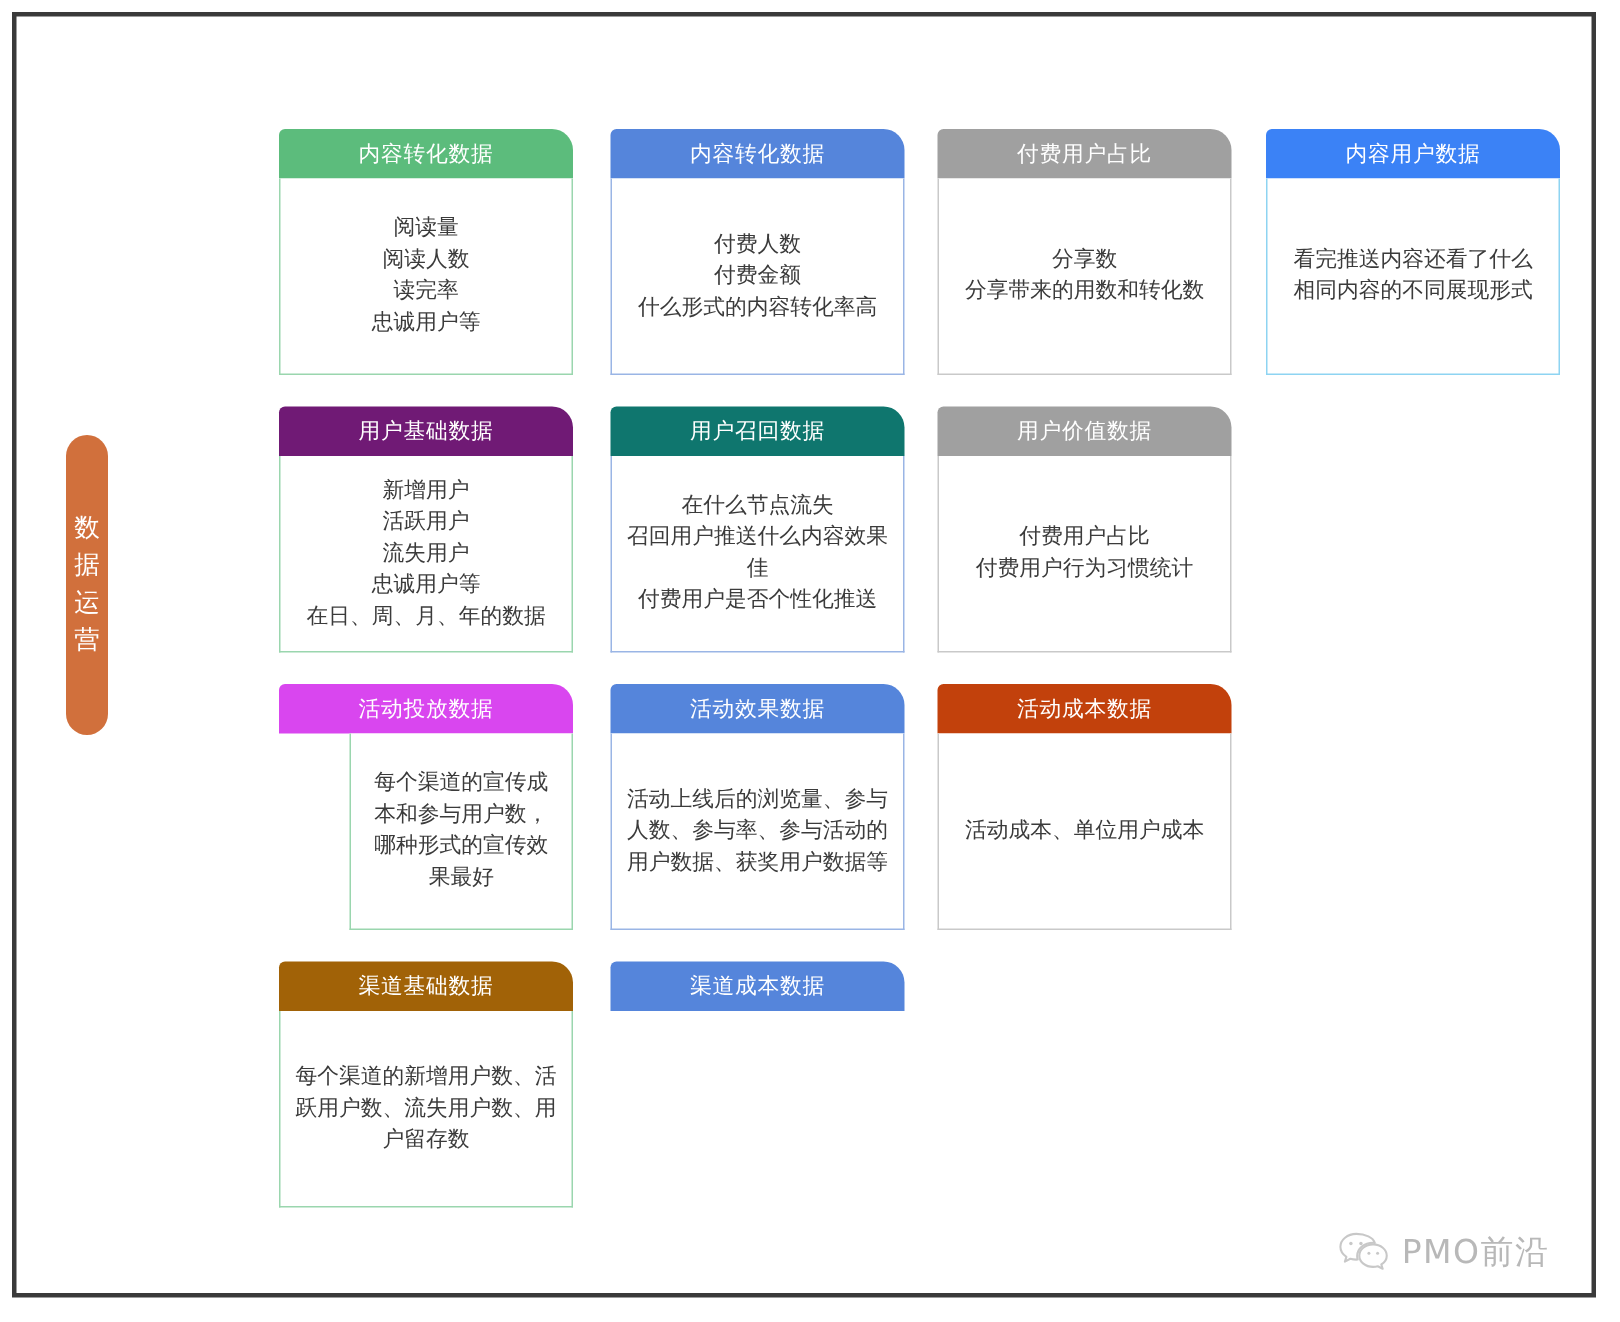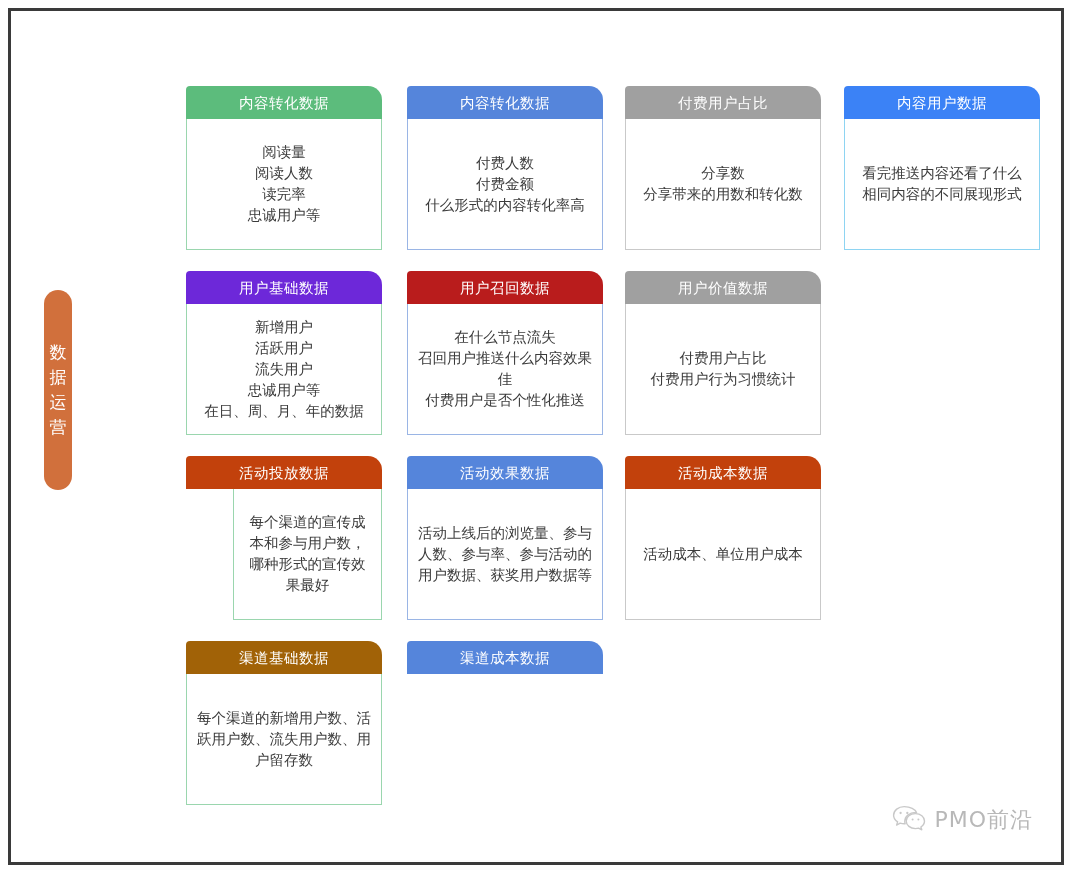--- a/index.html
+++ b/index.html
@@ -122,21 +122,21 @@
   .t-grey .card-head { background: #A0A0A0; }
   .t-grey .card-body { border-color: #c9c9c9; }
   
   .t-cyan .card-head { background: #35B0E8; }
   .t-cyan .card-body { border-color: #8ed4f2; }
 
   
   .watermark {
     position: absolute;
     right: 28px;
-    bottom: 27px;
+    bottom: 11px;
     display: flex;
     align-items: center;
     gap: 8px;
     opacity: 0.72;
     text-align: right;
   }
   .wm-icon { display: block; }
   .wm-text {
     color: #9d9d9d;
     font-size: 22px;
@@ -195,54 +195,54 @@
               <span class="card-head-title">内容用户数据</span>
             </div>
             <div class="card-body" style="height: 131px;">
               <div class="card-body-text">看完推送内容还看了什么
 相同内容的不同展现形式</div>
             </div>
           </div>
         </div>
         <div class="row" style="top: 185px;">
           <div class="card t-green" style="left: 0px; width: 196px;">
-            <div class="card-head" style="height: 33px; background: #6d28d9;">
+            <div class="card-head" style="height: 33px; background: #701a75;">
               <span class="card-head-title">用户基础数据</span>
             </div>
             <div class="card-body" style="height: 131px;">
               <div class="card-body-text">新增用户
 活跃用户
 流失用户
 忠诚用户等
 在日、周、月、年的数据</div>
             </div>
           </div>
           <div class="card t-blue" style="left: 221px; width: 196px;">
-            <div class="card-head" style="height: 33px; background: #b91c1c;">
+            <div class="card-head" style="height: 33px; background: #0f766e;">
               <span class="card-head-title">用户召回数据</span>
             </div>
             <div class="card-body" style="height: 131px;">
               <div class="card-body-text">在什么节点流失
 召回用户推送什么内容效果佳
 付费用户是否个性化推送</div>
             </div>
           </div>
           <div class="card t-grey" style="left: 439px; width: 196px;">
             <div class="card-head" style="height: 33px; background: rgb(160, 160, 160);">
               <span class="card-head-title">用户价值数据</span>
             </div>
             <div class="card-body" style="height: 131px;">
               <div class="card-body-text">付费用户占比
 付费用户行为习惯统计</div>
             </div>
           </div>
         </div>
         <div class="row" style="top: 370px;">
           <div class="card t-green" style="left: 0px; width: 196px;">
-            <div class="card-head" style="height: 33px; background: #c2410c;">
+            <div class="card-head" style="height: 33px; background: #d946ef;">
               <span class="card-head-title">活动投放数据</span>
             </div>
             <div class="card-body" style="height: 131px; margin-left: 47px;">
               <div class="card-body-text">每个渠道的宣传成本和参与用户数，哪种形式的宣传效果最好</div>
             </div>
           </div>
           <div class="card t-blue" style="left: 221px; width: 196px;">
             <div class="card-head" style="height: 33px; background: rgb(85, 133, 219);">
               <span class="card-head-title">活动效果数据</span>
             </div>

